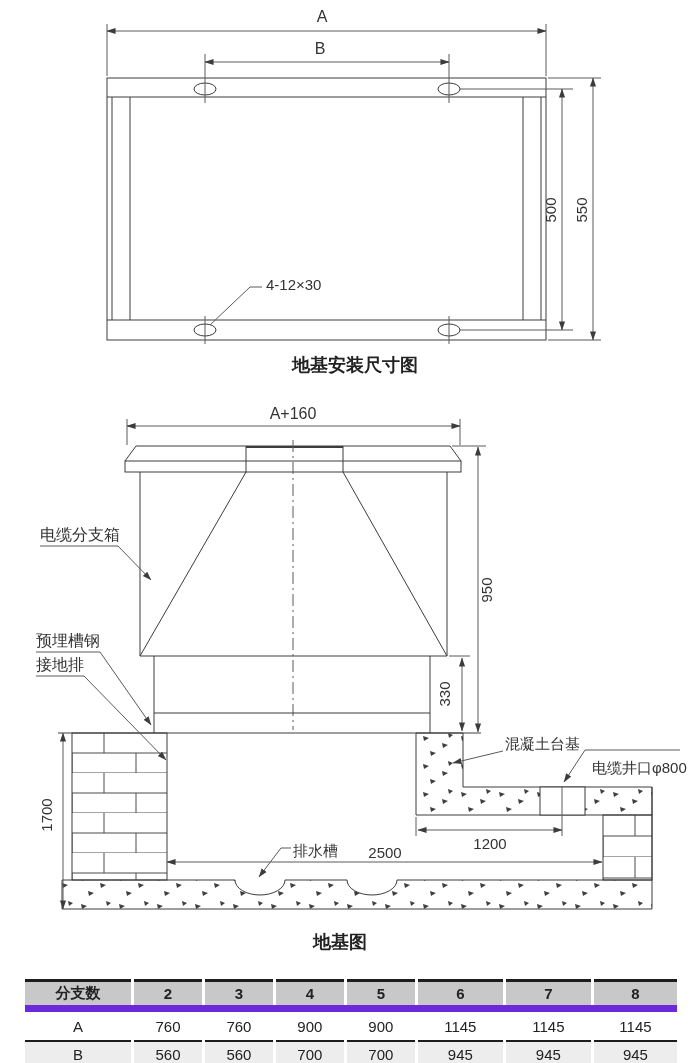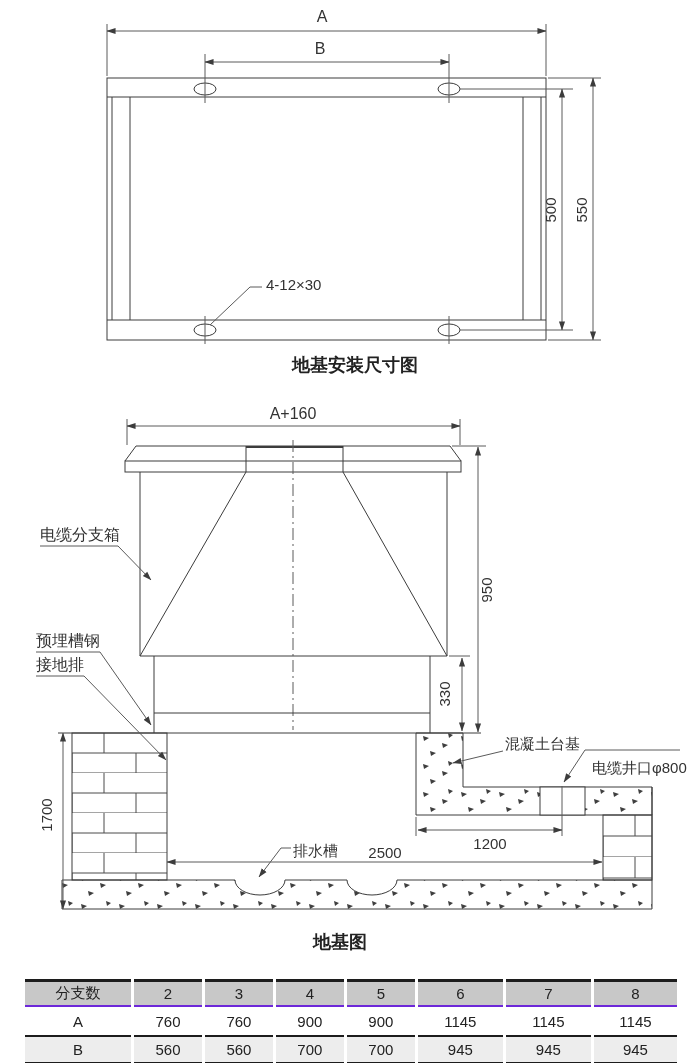--- a/index.html
+++ b/index.html
@@ -10,21 +10,21 @@
   svg .big{font-size:16px;}
   svg .ttl{font-size:18px;font-weight:bold;fill:#222;}
   .ln{stroke:#3c3c3c;stroke-width:1;fill:none;}
   .thin{stroke:#5a5a5a;stroke-width:1;fill:none;}
   .bold2{stroke:#3c3c3c;stroke-width:2;fill:none;}
   
   #spec{position:absolute;left:25px;top:979px;width:652px;border-collapse:collapse;
         border-top:3px solid #1c1c1c;border-bottom:3px solid #1c1c1c;font-size:15px;color:#222;}
   #spec td{text-align:center;vertical-align:middle;border-left:3px solid #fff;}
   #spec td:first-child{border-left:none;width:104px;}
-  #spec tr.hd td{background:#c8c8c8;height:21px;border-bottom:2px solid #6d28d9;}
+  #spec tr.hd td{background:#c8c8c8;height:21px;border-bottom:7px solid #6d28d9;font-weight:bold;}
   #spec tr.ra td{background:#ffffff;height:26px;border-bottom:2px solid #1c1c1c;}
   #spec tr.rb td{background:#ededed;height:23px;}
 </style>
 </head>
 <body>
 
 <div id="stage">
 
   <svg width="700" height="395" style="top:0">
     <defs>

